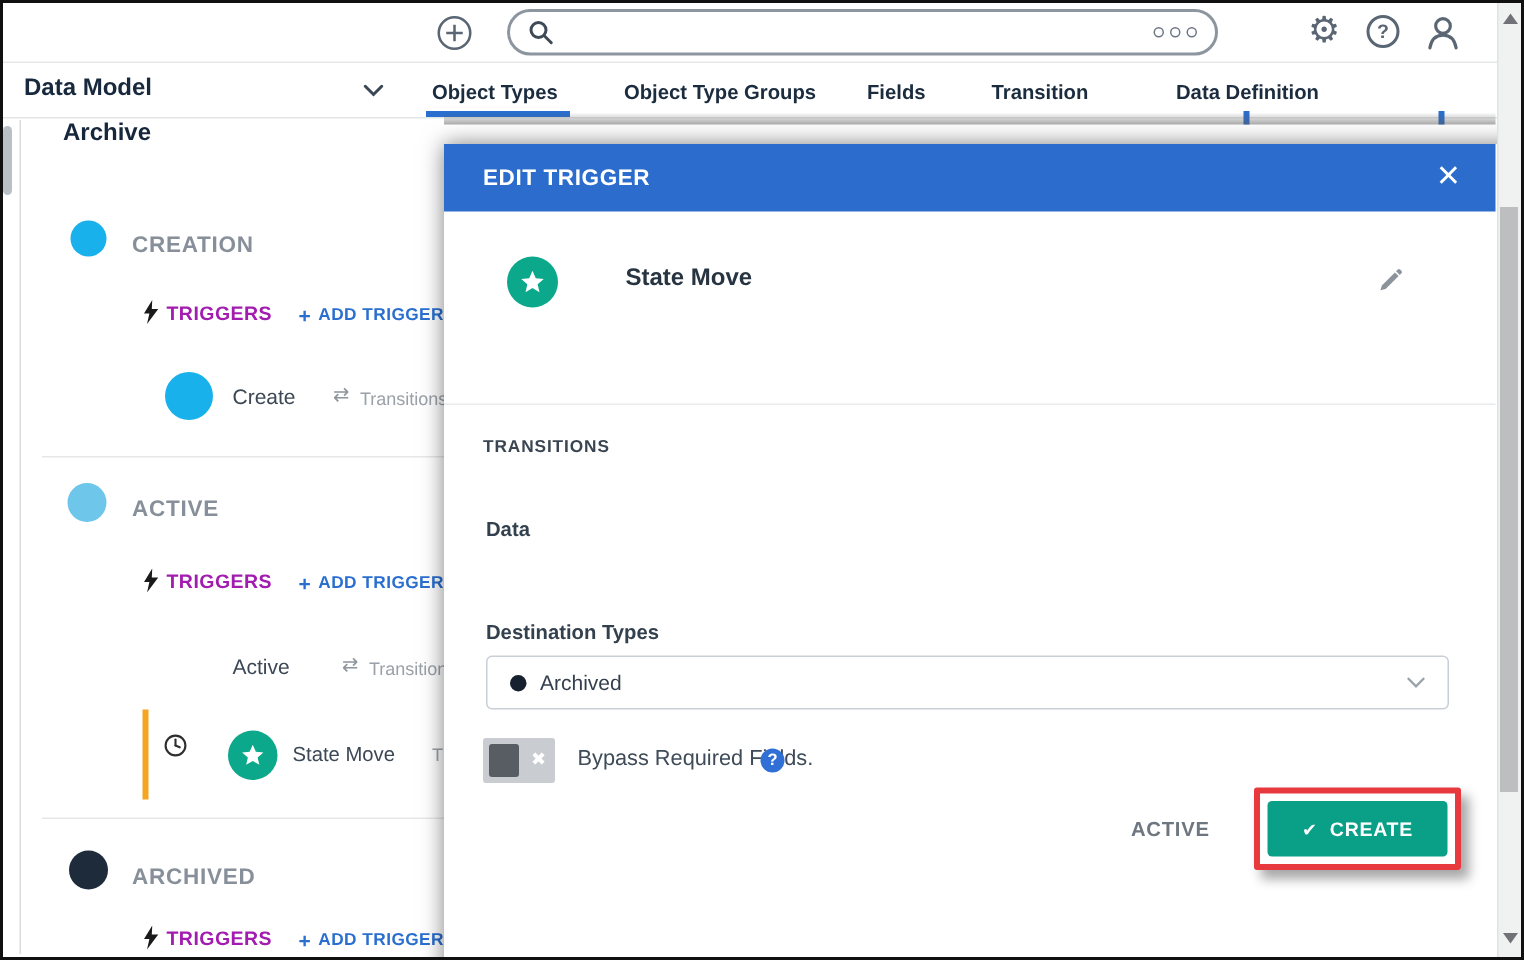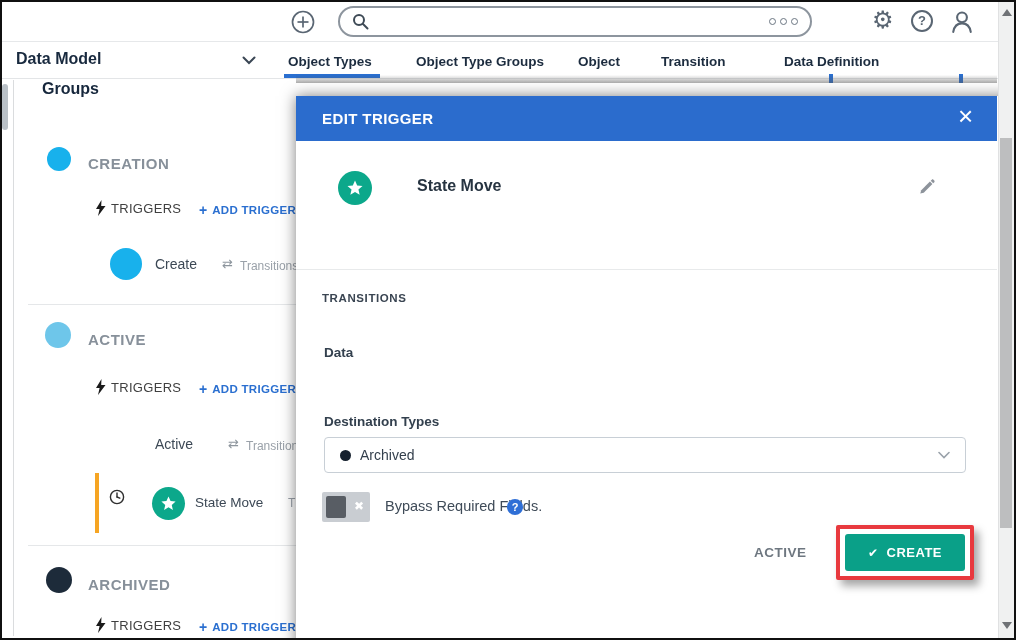--- a/index.html
+++ b/index.html
@@ -25,21 +25,21 @@
   .appmenu { left:16px; top:50px; font-size:16px; font-weight:bold; color:#18293e; cursor:pointer; }
   .tab { position:absolute; top:54px; font-size:13.5px; font-weight:bold; color:#1c2c3f; cursor:pointer; }
   .tab-underline { left:284px; top:74px; width:96px; height:4px; background:#2a6fd0; }
 
   
   .panel-vline { left:13px; top:80px; width:1px; height:556px; background:#dadcde; }
   .panel-nub { left:2px; top:84px; width:6px; height:46px; background:#b9c0c6; border-radius:3px; }
   .panel-title { left:42px; top:80px; font-size:16px; font-weight:bold; color:#16273c; }
   .state-dot { position:absolute; border-radius:50%; }
   .sect-label { position:absolute; font-size:15px; color:#87909a; letter-spacing:.5px; font-weight:bold; }
-  .trig-label { position:absolute; font-size:13px; font-weight:normal; color:#404040; letter-spacing:.3px;text-align:right; }
+  .trig-label { position:absolute; font-size:13px; font-weight:bold; color:#a21caf; letter-spacing:.3px;text-align:right; }
   .add-link { position:absolute; display:flex; gap:5px; align-items:center; color:#2a6fd0; font-weight:bold; cursor:pointer; }
   .add-link .pl { font-size:14px; }
   .add-link .al { font-size:11.5px; letter-spacing:.3px; }
   .row-name { position:absolute; font-size:14px; color:#3c4855; }
   .trans-ic { position:absolute; font-size:13px; color:#8d959d; }
   .trans-tx { position:absolute; font-size:12px; color:#9aa1a9; }
   .divider-h { position:absolute; height:1px; background:#e5e7e9; }
   .orange-bar { left:95px; top:473px; width:4px; height:60px; background:#f6a523; }
   .star-circ { position:absolute; background:#0ca88b; border-radius:50%; display:flex; align-items:center; justify-content:center; }
 
@@ -123,28 +123,28 @@
   </svg>
 
   <div class="abs navrow-line"></div>
   <span class="abs appmenu">Data Model</span>
   <svg class="abs" style="left:242px;top:56px" width="14" height="9" viewBox="0 0 14 9">
     <path d="M1.5 1.5 L7 7 L12.5 1.5" fill="none" stroke="#3a4654" stroke-width="2" stroke-linecap="round"></path>
   </svg>
 
   <span class="tab" style="left:288px">Object Types</span>
   <span class="tab" style="left:416px">Object Type Groups</span>
-  <span class="tab" style="left:578px">Object</span>
+  <span class="tab" style="left:578px">Fields</span>
   <span class="tab" style="left:661px">Transition</span>
   <span class="tab" style="left:784px">Data Definition</span>
   <div class="abs tab-underline"></div>
 
   <div class="abs panel-vline"></div>
   <div class="abs panel-nub"></div>
-  <span class="abs panel-title">Groups</span>
+  <span class="abs panel-title">Archive</span>
 
   <div class="state-dot" style="left:47px;top:147px;width:24px;height:24px;background:#18b1ec"></div>
   <span class="sect-label" style="left:88px;top:155px">CREATION</span>
   <svg class="abs" style="left:95px;top:200px" width="11" height="16" viewBox="0 0 11 16">
     <polygon points="6.5,0 1,9 4.6,9 3,16 10.5,6 6.2,6" fill="#1a1a1a"></polygon>
   </svg>
   <span class="trig-label" style="left:111px;top:201px">TRIGGERS</span>
   <div class="add-link" style="left:199px;top:202px">
     <span class="pl">+</span>
     <span class="al">ADD TRIGGER</span>

